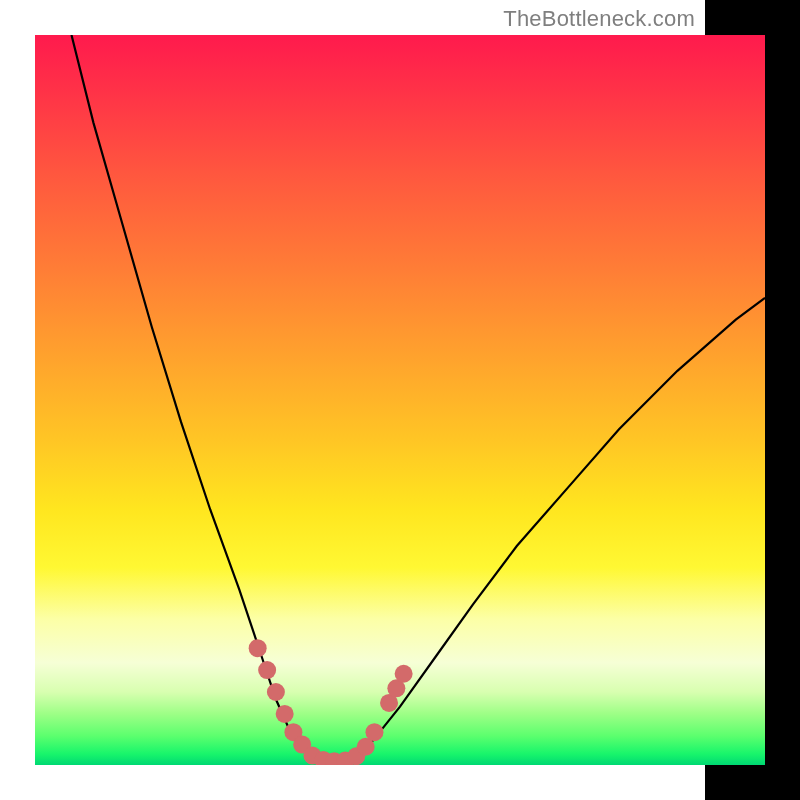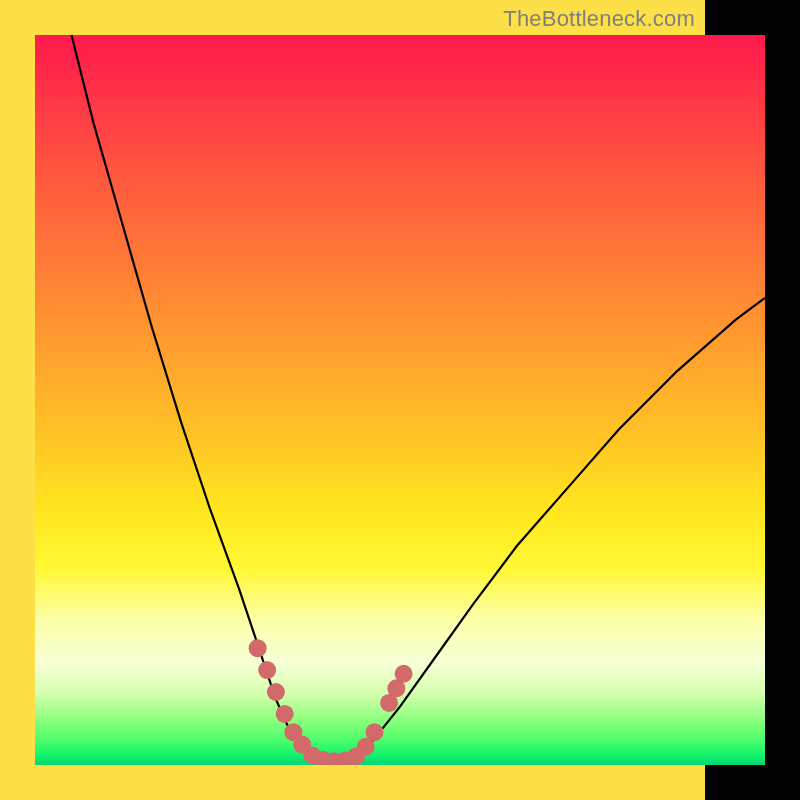--- a/index.html
+++ b/index.html
@@ -10,21 +10,21 @@
     background: #000;
     overflow: hidden;
     font-family: Arial, Helvetica, sans-serif;
   }
   .frame {
     position: absolute;
     left: 0;
     top: 0;
     width: 705px;
     height: 800px;
-    background: #fde047;
+    background: #ffffff;
   }
   .plot-area {
     position: absolute;
     left: 35px;
     top: 35px;
     width: 730px;
     height: 730px;
     
     background: linear-gradient(
       to bottom,

